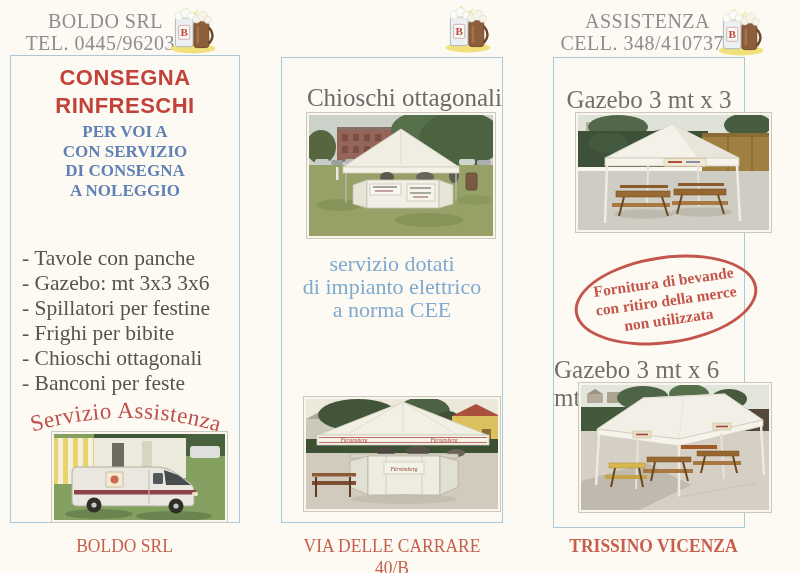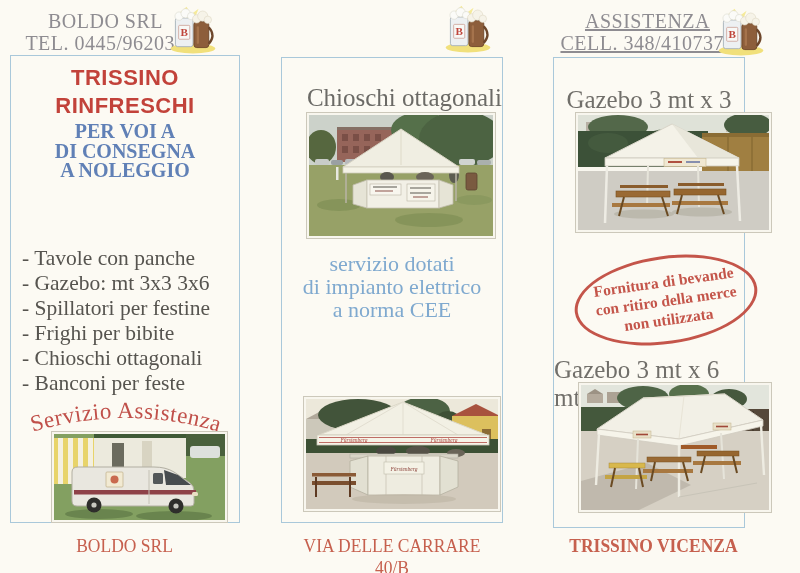--- a/index.html
+++ b/index.html
@@ -3,37 +3,37 @@
 <meta charset="utf-8">
 <style>
   html,body{margin:0;padding:0;background:#ffffff;}
   .page{position:relative;width:800px;height:573px;background:#fcfaf3;
         font-family:"Liberation Serif", serif;overflow:hidden;}
 
   
   .hdr{position:absolute;text-align:center;color:#8e8c91;font-size:20px;
        line-height:22px;letter-spacing:.5px;}
   .hdr-left{left:8px;top:10px;width:195px;}
-  .hdr-right{left:550px;top:10px;width:195px;text-decoration:underline;}
+  .hdr-right{left:550px;top:10px;width:195px;}
 
   .logo{position:absolute;width:50px;height:50px;}
   .logo-left{left:168px;top:5px;}
   .logo-mid{left:443px;top:4px;}
   .logo-right{left:716px;top:7px;}
 
   
   .panel{position:absolute;border:1px solid #a9c8da;box-sizing:border-box;}
   .panel-left{left:10px;top:55px;width:230px;height:468px;}
   .panel-mid{left:281px;top:57px;width:222px;height:466px;}
   .panel-right{left:553px;top:57px;width:192px;height:471px;}
 
   
   .headline{margin-top:8px;text-align:center;font-family:"Liberation Sans",sans-serif;
             font-weight:bold;font-size:22px;line-height:28px;color:#c2423a;letter-spacing:.5px;}
-  .subhead{margin-top:2px;text-align:center;font-weight:bold;font-size:20px;
+  .subhead{margin-top:2px;text-align:center;font-weight:bold;font-size:17px;
            line-height:19.5px;color:#6080b6;}
   .rental-list{position:absolute;left:11px;top:190px;font-size:21.5px;line-height:25px;color:#56544f;}
   .service-arc{position:absolute;left:8px;top:343px;}
   .photo{position:absolute;background:#f8f6ee;border:1px solid #ccc8ba;box-sizing:border-box;padding:2px;}
   .photo svg{display:block;}
   .van-photo{left:40px;top:375px;width:177px;height:92px;}
 
   
   .mid-title{margin-top:26px;text-align:right;font-size:25px;color:#6b6a66;}
   .kiosk-photo-top{left:24px;top:54px;width:190px;height:127px;}
@@ -99,25 +99,26 @@
     <div>ASSISTENZA</div>
     <div>CELL. 348/4107376</div>
   </div>
 
   <svg class="logo logo-right" viewBox="0 0 54 52">
     <use href="#beermug"></use>
   </svg>
 
   <div class="panel panel-left">
     <div class="headline">
-      <div>TRISSINO</div>
+      <div>CONSEGNA</div>
       <div>RINFRESCHI</div>
     </div>
     <div class="subhead">
       <div>PER VOI A</div>
+      <div>CON SERVIZIO</div>
       <div>DI CONSEGNA</div>
       <div>A NOLEGGIO</div>
     </div>
     <div class="rental-list">
       <div>- Tavole con panche</div>
       <div>- Gazebo: mt 3x3 3x6</div>
       <div>- Spillatori per festine</div>
       <div>- Frighi per bibite</div>
       <div>- Chioschi ottagonali</div>
       <div>- Banconi per feste</div>

